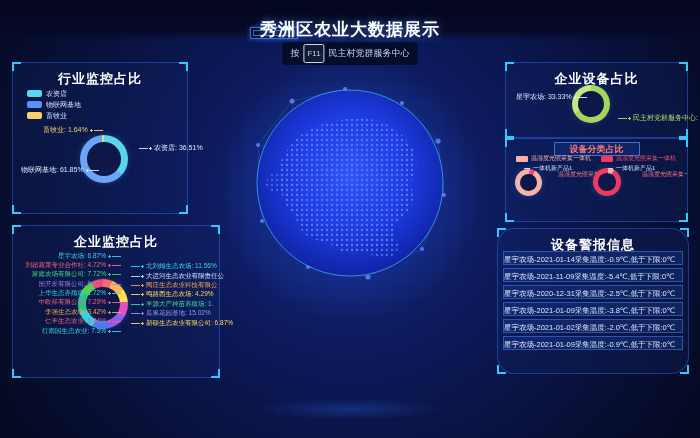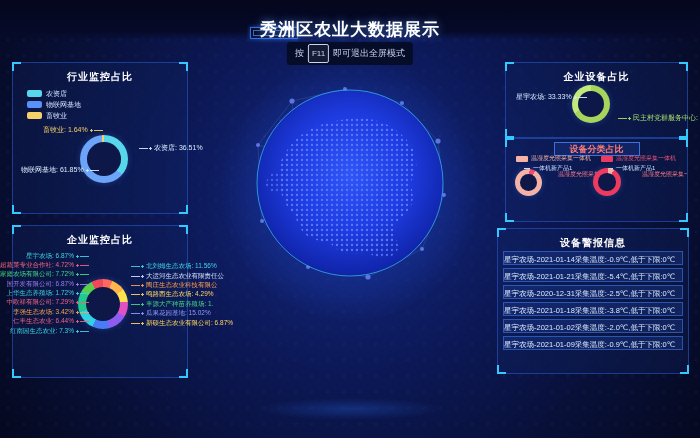--- a/index.html
+++ b/index.html
@@ -35,21 +35,21 @@
 
   .panel { position:absolute; z-index:2; background:rgba(18,40,105,0.28);
     border:1px solid rgba(44,92,210,0.55); }
   .panel::before,.panel::after,.br::before,.br::after {
     content:""; position:absolute; width:7px; height:7px; border:0 solid #35c8ff; }
   .panel::before { top:-1px; left:-1px; border-width:2px 0 0 2px; }
   .panel::after  { top:-1px; right:-1px; border-width:2px 2px 0 0; }
   .br { position:absolute; inset:0; pointer-events:none; }
   .br::before { bottom:-1px; left:-1px; border-width:0 0 2px 2px; }
   .br::after  { bottom:-1px; right:-1px; border-width:0 2px 2px 0; }
-  .panel-title { text-align:center; color:#ffffff; font-size:10px; font-weight:bold;
+  .panel-title { text-align:center; color:#ffffff; font-size:13px; font-weight:bold;
     letter-spacing:1px; margin-top:7px; }
 
   .donut { position:absolute; border-radius:50%; box-shadow:0 0 6px rgba(80,160,255,.25); }
   .hole { position:absolute; border-radius:50%; background:#0d1848; }
 
   .lg-row { display:flex; align-items:center; gap:4px; height:9px; margin-bottom:2px; }
   .sw { width:15px; height:7px; border-radius:2px; }
   .lg-label { font-size:7px; color:#cfe0ff; }
 
   .co { position:absolute; display:flex; align-items:center; white-space:nowrap; font-size:7px; }
@@ -65,21 +65,21 @@
     background-size:13px 3px, 9px 1px; background-position:0 0, 0 1px; background-repeat:no-repeat; }
 
   
   .p-industry { left:12px; top:62px; width:176px; height:152px; }
   .p-industry .legend { position:absolute; left:14px; top:26px; }
   .d-industry { left:67px; top:72px; width:48px; height:48px;
     background:conic-gradient(from -6deg, #f6d06a 0 6deg, #58d6ec 6deg 137deg, #6ba4f8 137deg 360deg); }
   .d-industry .hole { inset:15%; }
 
   
-  .p-enterprise { left:12px; top:225px; width:176px; height:153px; }
+  .p-enterprise { left:12px; top:225px; width:208px; height:153px; }
   .d-enterprise { left:65px; top:53px; width:50px; height:50px;
     background:conic-gradient(from 0deg,
       #ff6a5e 0 22deg, #ffb74d 22deg 55deg, #ffe14d 55deg 85deg, #e052c4 85deg 120deg,
       #8d5cf0 120deg 165deg, #4a7bf7 165deg 205deg, #2fd3e6 205deg 250deg,
       #23c88f 250deg 300deg, #57d14b 300deg 332deg, #f0475c 332deg 360deg); }
   .d-enterprise .hole { inset:16%; }
   .ent { font-size:6.5px; }
   .ent-l { right:98px; }
   .ent-r { left:118px; }
 
@@ -101,21 +101,21 @@
   .d-cat-a { left:9px;  top:30px; width:27px; height:27px;
     background:conic-gradient(from 30deg, #f5b3a8 0 93%, #ef4b6e 93% 100%); }
   .d-cat-b { left:87px; top:29px; width:28px; height:28px;
     background:conic-gradient(from 30deg, #ef3a60 0 93%, #f5b3a8 93% 100%); }
   .d-cat-a .hole,.d-cat-b .hole { inset:19%; }
   .cat-co { font-size:6px; color:#ff7b8a; overflow:hidden; }
   .cat-co-a { left:50px; top:31px; width:54px; }
   .cat-co-b { left:134px; top:31px; width:47px; }
 
   
-  .p-alarm { left:497px; top:228px; width:192px; height:146px; }
+  .p-alarm { left:497px; top:228px; width:192px; height:146px;border-radius:18px; }
   .alarm-list { position:absolute; top:22px; left:5px; right:5px; }
   .alarm-row { height:14px; line-height:15px; margin-bottom:3px; text-align:left;
     border:1px solid rgba(70,125,235,.55); background:rgba(30,62,150,.35);
     font-size:7.5px; color:#dce9ff; white-space:nowrap; overflow:hidden; }
 </style>
 </head>
 <body>
 
 <div class="stage">
   <div class="dots-bg"></div>
@@ -162,21 +162,21 @@
     </g>
   </svg>
 
   <div class="header">
     <div class="logo-badge"></div>
     <h1 class="page-title">秀洲区农业大数据展示</h1>
   </div>
   <div class="hint">
     <span>按</span>
     <span class="hint-key">F11</span>
-    <span>即可退出全屏模式</span>
+    <span>民主村党群服务中心</span>
   </div>
 
   <section class="panel p-industry">
     <span class="br"></span>
     <h2 class="panel-title">行业监控占比</h2>
     <div class="legend">
       <div class="lg-row">
         <span class="sw" style="background:#58d6ec"></span>
         <span class="lg-label">农资店</span>
       </div>
@@ -258,20 +258,20 @@
       <span class="hole"></span>
     </div>
     <div class="co cB cat-co cat-co-b">温湿度光照采集一体机</div>
   </section>
 
   <section class="panel p-alarm">
     <span class="br"></span>
     <h2 class="panel-title">设备警报信息</h2>
     <div class="alarm-list">
       <div class="alarm-row">星宇农场-2021-01-14采集温度:-0.9℃,低于下限:0℃</div>
-      <div class="alarm-row">星宇农场-2021-01-21采集温度:-5.4℃,低于下限:0℃</div>
+      <div class="alarm-row">星宇农场-2021-11-09采集温度:-5.4℃,低于下限:0℃</div>
       <div class="alarm-row">星宇农场-2020-12-31采集温度:-2.5℃,低于下限:0℃</div>
-      <div class="alarm-row">星宇农场-2021-01-18采集温度:-3.8℃,低于下限:0℃</div>
+      <div class="alarm-row">星宇农场-2021-01-09采集温度:-3.8℃,低于下限:0℃</div>
       <div class="alarm-row">星宇农场-2021-01-02采集温度:-2.0℃,低于下限:0℃</div>
       <div class="alarm-row">星宇农场-2021-01-09采集温度:-0.9℃,低于下限:0℃</div>
     </div>
   </section>
 </div>
 
 </body></html>

